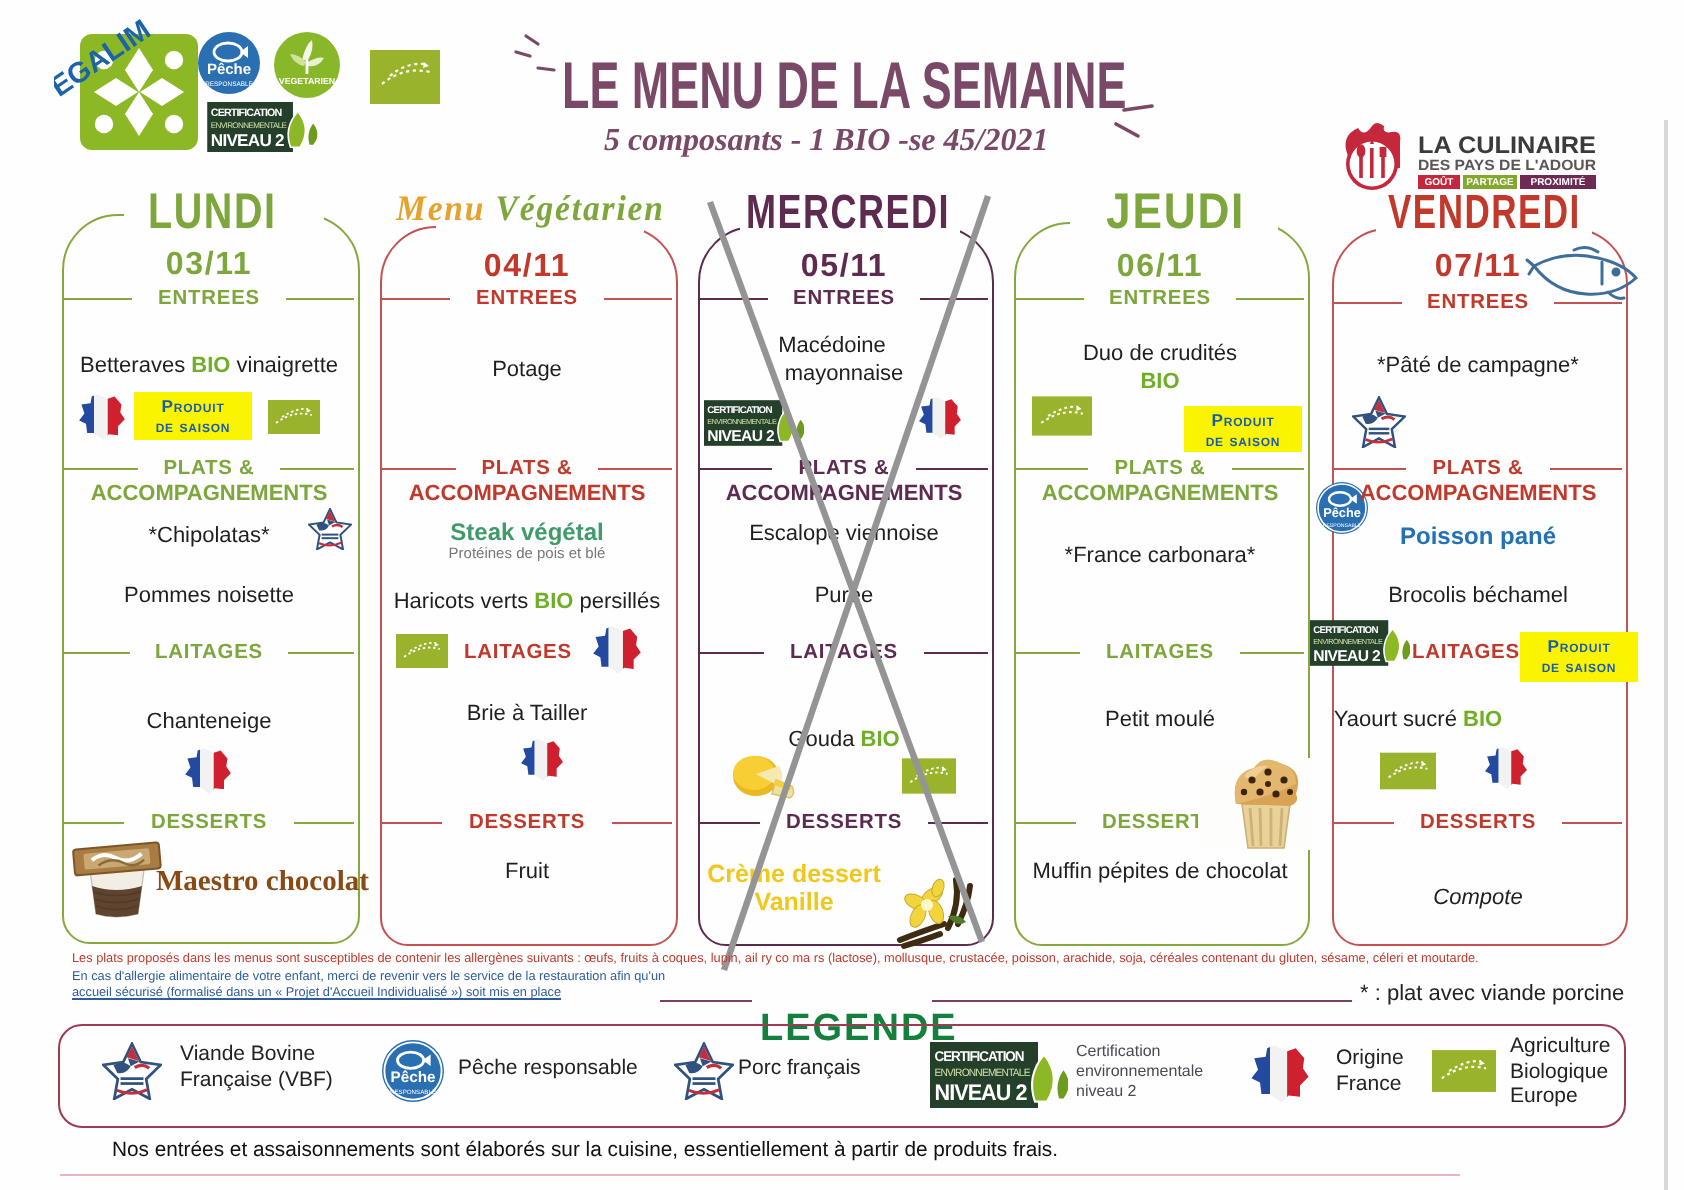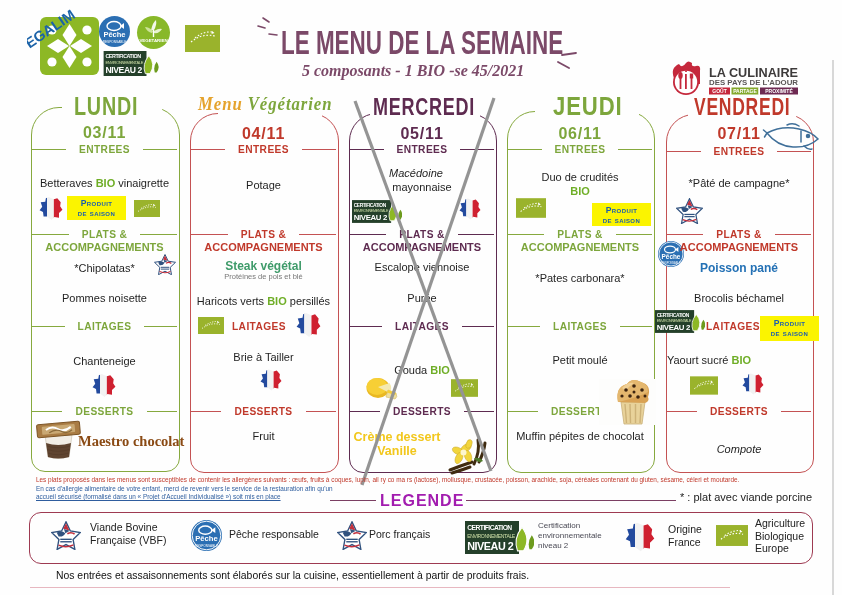--- a/index.html
+++ b/index.html
@@ -289,21 +289,21 @@
     <div class="tx">DESSERTS</div>
     <div class="ln" style="background:#c45253;"></div>
   </div>
 <div class="item" style="left:190px;width:147px;top:430px;">Fruit</div>
 
 <div class="sect purple1" style="left:350px;width:144px;top:144px;">
     <div class="ln" style="background:#5e2b50;"></div>
     <div class="tx">ENTREES</div>
     <div class="ln" style="background:#5e2b50;"></div>
   </div>
-<div class="item" style="left:349px;width:134px;top:167px;font-style:italic;">Macédoine</div>
+<div class="item" style="left:349px;width:134px;top:167px;">Macédoine</div>
 <div class="item" style="left:349px;width:146px;top:181px;">mayonnaise</div>
 <svg class="abs" style="left:352px;top:200px;" width="50" height="23" viewBox="0 0 46 21">
     <use href="#niv2"></use>
   </svg>
 <svg class="abs" style="left:459px;top:197px;" width="22" height="24" viewBox="0 0 21 21">
     <use href="#flagfr"></use>
   </svg>
 <div class="sect purple1" style="left:350px;width:144px;top:229px;">
     <div class="ln" style="background:#5e2b50;"></div>
     <div class="tx">PLATS &amp;</div>
@@ -369,21 +369,21 @@
 <svg class="abs" style="left:516px;top:198px;" width="30" height="20" viewBox="0 0 26 17">
     <use href="#biologo"></use>
   </svg>
 <div class="badge-saison" style="left:592px;top:203px;width:59px;height:21px;">Produit<br>de saison</div>
 <div class="sect green1" style="left:508px;width:144px;top:229px;">
     <div class="ln" style="background:#86a93e;"></div>
     <div class="tx">PLATS &amp;</div>
     <div class="ln" style="background:#86a93e;"></div>
   </div>
 <div class="item green1" style="left:507px;width:146px;top:241px;font-weight:bold;font-size:11px;">ACCOMPAGNEMENTS</div>
-<div class="item" style="left:507px;width:146px;top:272px;">*Pates carbonara*</div>
+<div class="item" style="left:507px;width:146px;top:272px;">*France carbonara*</div>
 <div class="sect green1" style="left:508px;width:144px;top:321px;">
     <div class="ln" style="background:#86a93e;"></div>
     <div class="tx">LAITAGES</div>
     <div class="ln" style="background:#86a93e;"></div>
   </div>
 <div class="item" style="left:507px;width:146px;top:354px;">Petit moulé</div>
 <div class="sect green1" style="left:508px;width:144px;top:406px;">
     <div class="ln" style="background:#86a93e;"></div>
     <div class="tx">DESSERTS</div>
     <div class="ln" style="background:#86a93e;"></div>
@@ -454,21 +454,21 @@
     <div class="ln" style="background:#c45253;"></div>
     <div class="tx">DESSERTS</div>
     <div class="ln" style="background:#c45253;"></div>
   </div>
 <div class="item" style="left:666px;width:146px;top:443px;font-style:italic;">Compote</div>
 
 <div class="abs" style="left:36px;top:476px;width:790px;font-size:6.4px;color:#c0392b;">Les plats proposés dans les menus sont susceptibles de contenir les allergènes suivants : œufs, fruits à coques, lupin, ail ry co ma rs (lactose), mollusque, crustacée, poisson, arachide, soja, céréales contenant du gluten, sésame, céleri et moutarde.</div>
 <div class="abs" style="left:36px;top:485px;width:500px;font-size:6.4px;color:#2e5d9e;">En cas d'allergie alimentaire de votre enfant, merci de revenir vers le service de la restauration afin qu'un</div>
 <div class="abs" style="left:36px;top:493px;width:500px;font-size:6.4px;color:#2e5d9e;text-decoration:underline;">accueil sécurisé (formalisé dans un « Projet d'Accueil Individualisé ») soit mis en place</div>
 <div class="abs" style="left:330px;top:500px;width:46px;height:1.2px;background:#7b3f63;"></div>
-<div class="abs" style="left:380px;top:492px;color:#a21caf;font-size:16px;font-weight:bold;letter-spacing:1px;">LEGENDE</div>
+<div class="abs" style="left:380px;top:504px;color:#15803d;font-size:19px;font-weight:bold;letter-spacing:1px;">LEGENDE</div>
 <div class="abs" style="left:466px;top:500px;width:210px;height:1.2px;background:#7b3f63;"></div>
 <div class="abs" style="left:680px;top:491px;color:#222;font-size:11px;">* : plat avec viande porcine</div>
 <div class="abs" style="left:29px;top:512px;width:782px;height:50px;border:1.3px solid #9e3a52;border-radius:12px;"></div>
 
 <svg class="abs" style="left:51px;top:521px;" width="30" height="29" viewBox="0 0 22 21">
     <use href="#vbf"></use>
   </svg>
 <div class="abs" style="left:90px;top:521px;font-size:10.5px;color:#222;line-height:1.2;">Viande Bovine<br>Française (VBF)</div>
 <svg class="abs" style="left:191px;top:520px;" width="31" height="31" viewBox="0 0 26 26">
     <use href="#pechec"></use>

